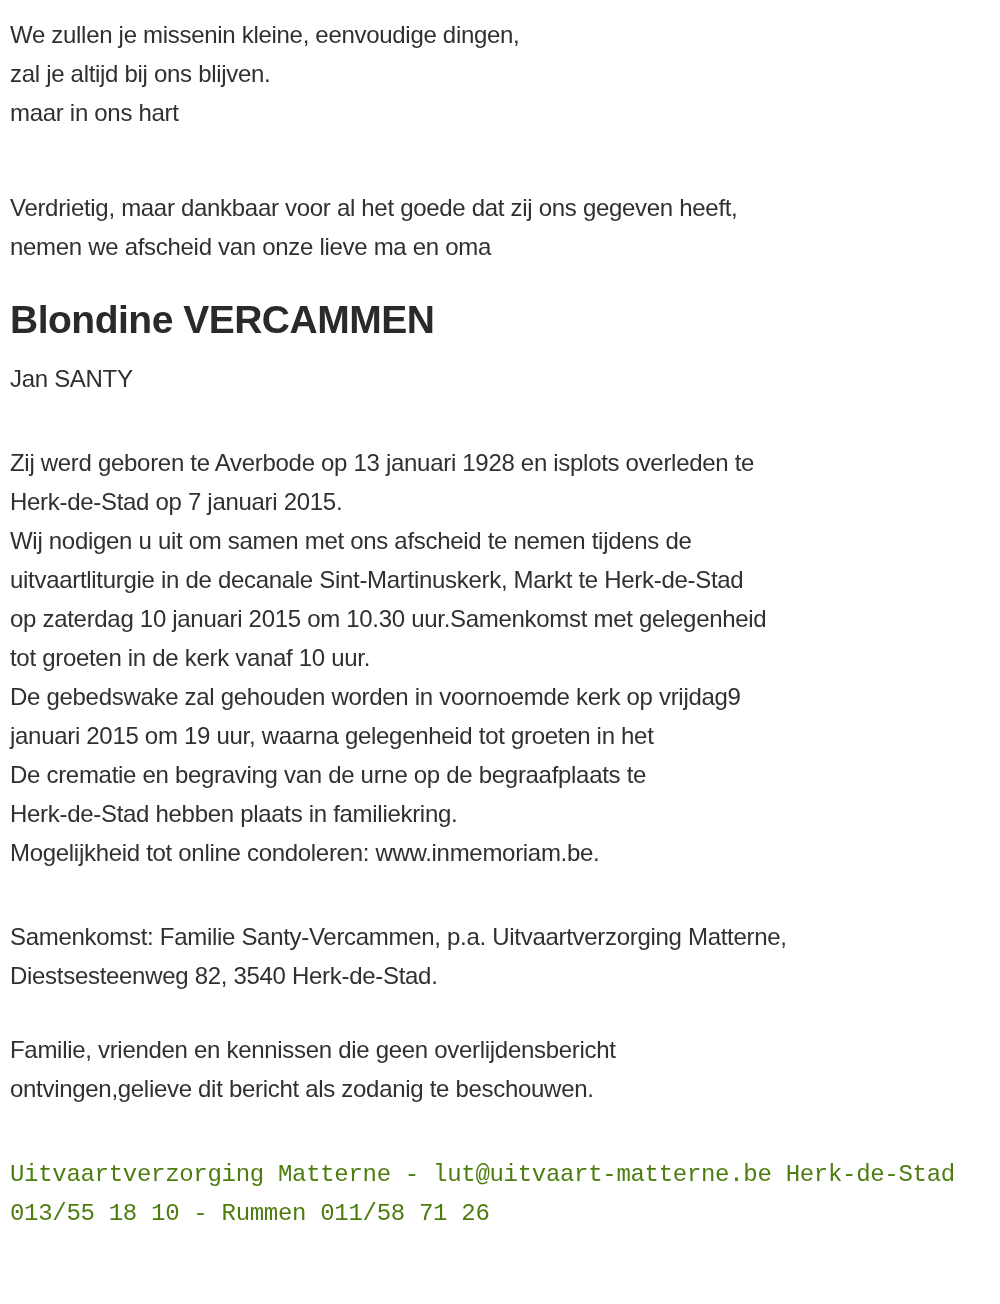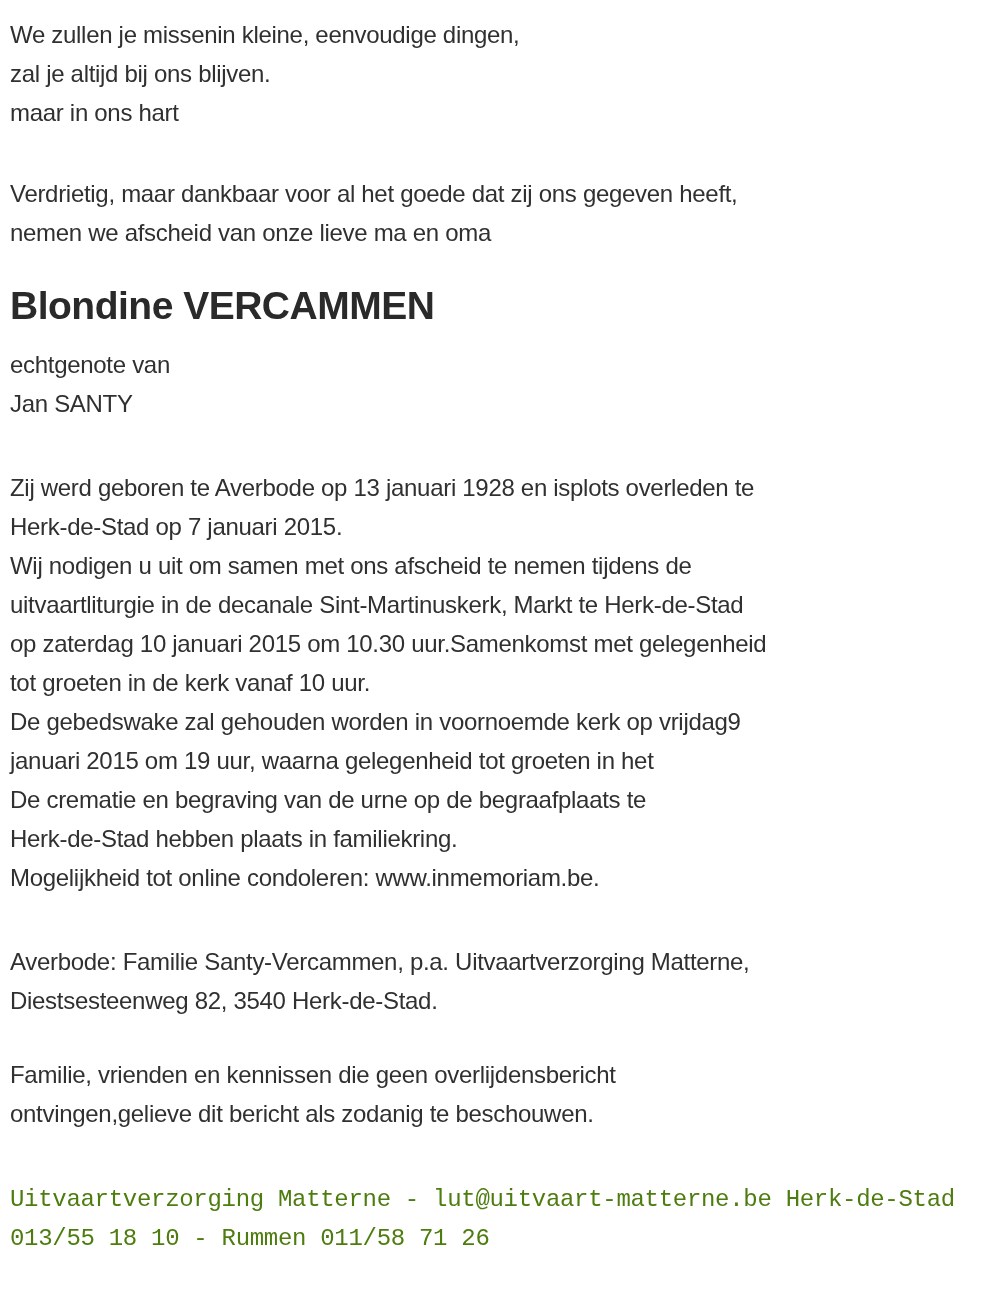--- a/index.html
+++ b/index.html
@@ -21,21 +21,21 @@
     margin: 0;
   }
   .line {
     display: block;
     font-size: 24px;
     line-height: 39px;
     letter-spacing: -0.3px;
     white-space: pre;
   }
   .verse { margin-top: 0; }
-  .intro { margin-top: 42px; }
+  .intro { margin-top: 56px; }
   h1.deceased-name {
     margin: 31px 0 17px 0;
     font-size: 39px;
     line-height: 45px;
     font-weight: bold;
     letter-spacing: -0.5px;
     white-space: pre;
     color: #2a2a2a;
   }
   .relation { margin-top: 5px; }
@@ -60,40 +60,39 @@
   </p>
 
   <p class="para intro">
     <span class="line">Verdrietig, maar dankbaar voor al het goede dat zij ons gegeven heeft,</span>
     <span class="line">nemen we afscheid van onze lieve ma en oma</span>
   </p>
 
   <h1 class="deceased-name">Blondine VERCAMMEN</h1>
 
   <p class="para relation">
-    <span class="line">echtgenote van</span>
     <span class="line">Jan SANTY</span>
   </p>
 
   <p class="para announcement">
     <span class="line">Zij werd geboren te Averbode op 13 januari 1928 en isplots overleden te</span>
     <span class="line">Herk-de-Stad op 7 januari 2015.</span>
     <span class="line">Wij nodigen u uit om samen met ons afscheid te nemen tijdens de</span>
     <span class="line">uitvaartliturgie in de decanale Sint-Martinuskerk, Markt te Herk-de-Stad</span>
     <span class="line">op zaterdag 10 januari 2015 om 10.30 uur.Samenkomst met gelegenheid</span>
     <span class="line">tot groeten in de kerk vanaf 10 uur.</span>
     <span class="line">De gebedswake zal gehouden worden in voornoemde kerk op vrijdag9</span>
     <span class="line">januari 2015 om 19 uur, waarna gelegenheid tot groeten in het</span>
     <span class="line">De crematie en begraving van de urne op de begraafplaats te</span>
     <span class="line">Herk-de-Stad hebben plaats in familiekring.</span>
     <span class="line">Mogelijkheid tot online condoleren: www.inmemoriam.be.</span>
   </p>
 
   <p class="para mourning-address">
-    <span class="line">Averbode: Familie Santy-Vercammen, p.a. Uitvaartverzorging Matterne,</span>
+    <span class="line">Samenkomst: Familie Santy-Vercammen, p.a. Uitvaartverzorging Matterne,</span>
     <span class="line">Diestsesteenweg 82, 3540 Herk-de-Stad.</span>
   </p>
 
   <p class="para notice">
     <span class="line">Familie, vrienden en kennissen die geen overlijdensbericht</span>
     <span class="line">ontvingen,gelieve dit bericht als zodanig te beschouwen.</span>
   </p>
 
   <p class="para footer">
     <span class="line">Uitvaartverzorging Matterne - lut@uitvaart-matterne.be Herk-de-Stad</span>

